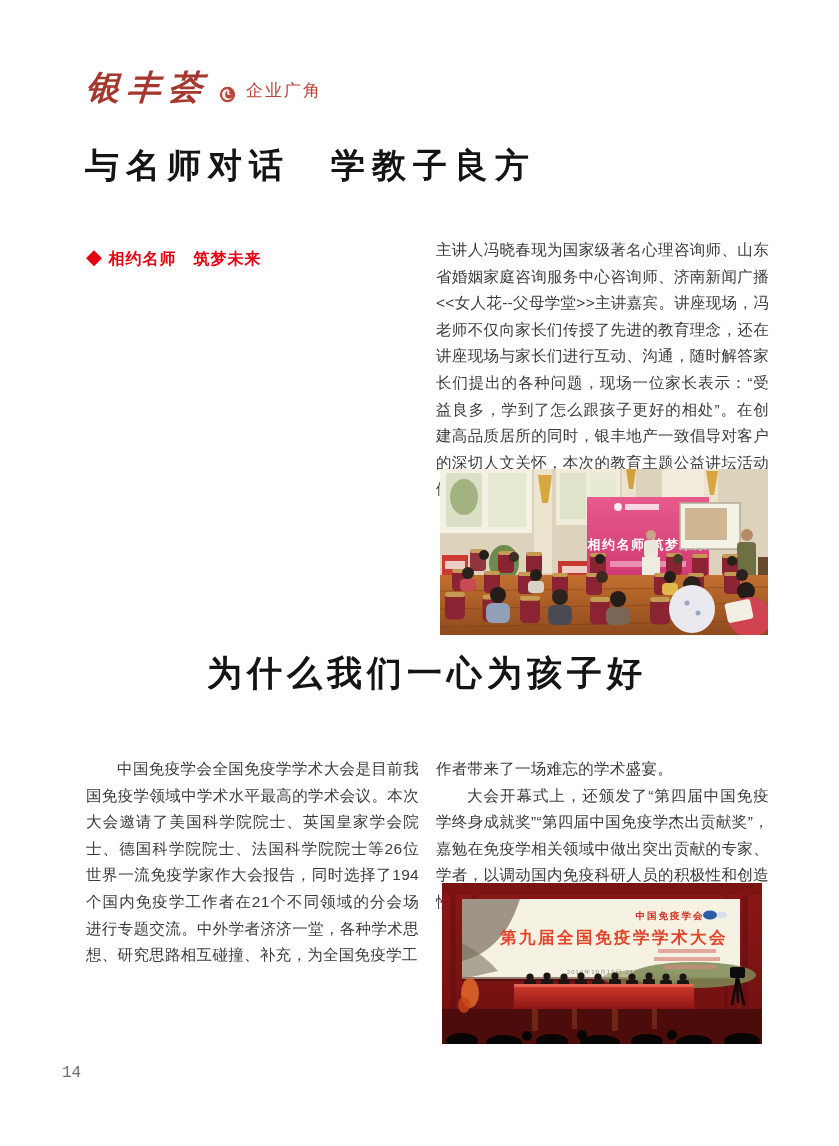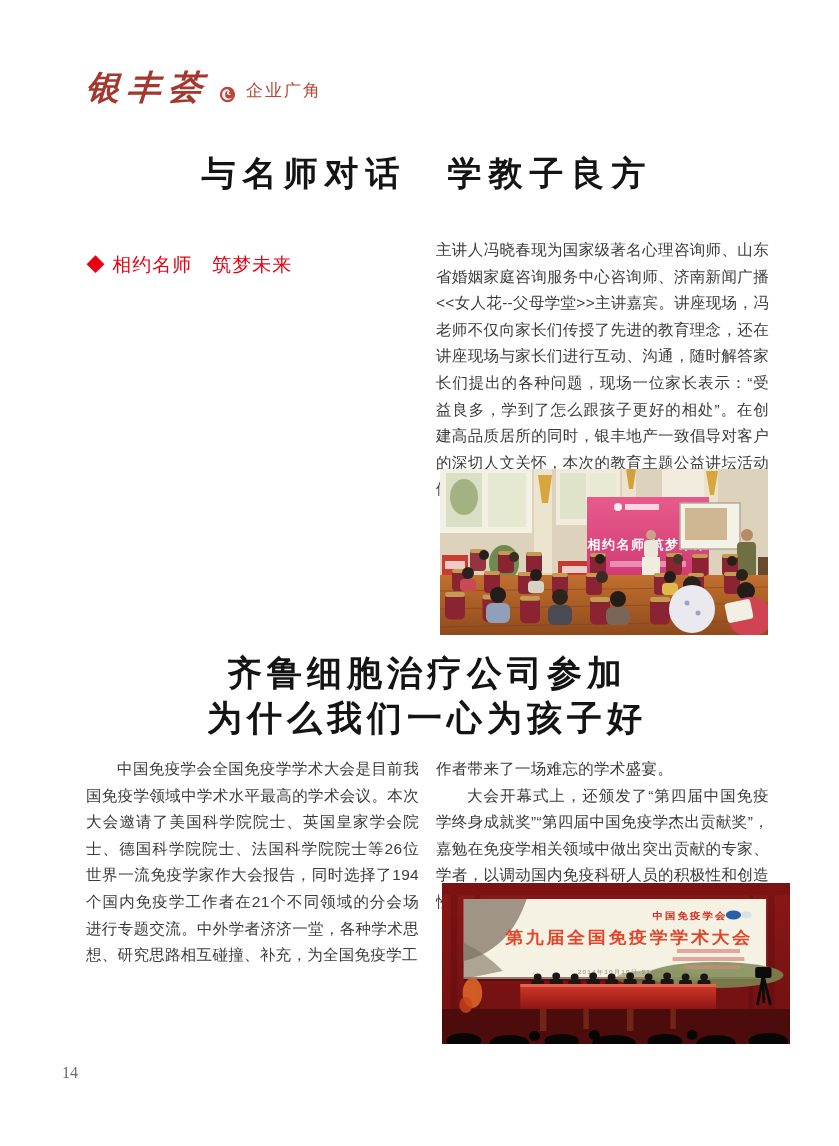--- a/index.html
+++ b/index.html
@@ -13,58 +13,58 @@
   .masthead{left:86px;top:68px;display:flex;align-items:flex-end;gap:10px;}
   .logo-script{
     font-family:"Liberation Serif",serif;font-style:italic;font-weight:bold;
     font-size:34px;color:#a5382e;letter-spacing:7px;line-height:40px;
     transform:skewX(-4deg);
   }
   .swirl{width:17px;height:17px;margin-bottom:5px;}
   .tagline{font-size:17px;font-weight:normal;color:#b8463a;letter-spacing:2px;margin-bottom:6px;}
 
   
-  .a1-header{left:85px;top:152px;width:684px;text-align:center;}
+  .a1-header{left:85px;top:144px;width:684px;text-align:left;}
   .a1-title{
     font-family:"Liberation Serif",serif;font-weight:bold;font-size:34px;
     color:#141414;letter-spacing:7px;line-height:44px;white-space:nowrap;
   }
   .a1-subtitle{font-size:17.5px;font-weight:bold;color:#262626;letter-spacing:0.5px;margin-top:9px;}
 
   
   .col{
     width:333px;font-size:15.5px;line-height:26.6px;color:#3b3b3b;
     text-align:justify;letter-spacing:0.3px;
   }
   .a1-left{left:86px;top:237px;}
   .a1-right{left:436px;top:237px;}
   .a2-left{left:86px;top:756px;}
   .a2-right{left:436px;top:756px;}
   .para{text-indent:2em;margin:0;}
   .para.cont{text-indent:0;}
   .sec-head{
-    color:#e60012;font-weight:normal;font-size:19px;letter-spacing:1px;
-    line-height:24px;margin:16px 0 3px;
+    color:#e60012;font-weight:bold;font-size:16px;letter-spacing:1px;
+    line-height:24px;margin:10px 0 3px;
   }
 
   
   .a2-header{left:85px;top:651px;width:684px;text-align:center;}
   .a2-title{
     font-family:"Liberation Serif",serif;font-weight:bold;font-size:35px;
     color:#141414;letter-spacing:5px;line-height:45px;
   }
 
   
   figure{margin:0;padding:0;}
   .photo1{left:440px;top:469px;width:328px;height:166px;}
-  .photo2{left:442px;top:883px;width:348px;height:161px;}
+  .photo2{left:442px;top:883px;width:320px;height:161px;}
   figure svg{display:block;width:100%;height:100%;}
 
   
-  .pagenum{left:62px;top:1064px;font-family:Liberation Serif, serif;font-size:16px;color:#6e6e6e;}
+  .pagenum{left:62px;top:1064px;font-family:Liberation Mono, monospace;font-size:16px;color:#6e6e6e;}
 </style>
 </head>
 <body>
 
 <div class="abs masthead">
   <span class="logo-script">银丰荟</span>
   <svg class="swirl" viewBox="0 0 20 20">
     <circle cx="10" cy="10" r="9" fill="#b8463a"></circle>
     <path d="M10 3.5 a6.5 6.5 0 1 0 6.5 6.5 a4.6 4.6 0 1 1 -4.6 -4.6 a2.6 2.6 0 1 0 2.6 2.6 a1.4 1.4 0 1 1 -1.4 -1.4 Z" fill="#ffffff" opacity="0.9"></path>
   </svg>
@@ -197,21 +197,20 @@
     <ellipse cx="252" cy="140" rx="23" ry="24" fill="#e9e9ef"></ellipse>
     <circle cx="247" cy="134" r="2.5" fill="#9aa4c4"></circle>
       <circle cx="258" cy="144" r="2.5" fill="#9aa4c4"></circle>
     <circle cx="306" cy="122" r="9" fill="#241c18"></circle>
     <ellipse cx="310" cy="148" rx="22" ry="20" fill="#cf4450"></ellipse>
     <rect x="286" y="132" width="26" height="20" rx="3" fill="#f2efe4" transform="rotate(-12 299 142)"></rect>
   </svg>
 </figure>
 
 <div class="abs a2-header">
-  <div class="a2-title">齐鲁细胞治疗公司参加</div>
   <div class="a2-title">为什么我们一心为孩子好</div>
 </div>
 
 <div class="abs col a2-left">
   <p class="para">中国免疫学会全国免疫学学术大会是目前我国免疫学领域中学术水平最高的学术会议。本次大会邀请了美国科学院院士、英国皇家学会院士、德国科学院院士、法国科学院院士等26位世界一流免疫学家作大会报告，同时选择了194个国内免疫学工作者在21个不同领域的分会场进行专题交流。中外学者济济一堂，各种学术思想、研究思路相互碰撞、补充，为全国免疫学工</p>
 </div>
 
 <div class="abs col a2-right">
   <p class="para cont">作者带来了一场难忘的学术盛宴。</p>
   <p class="para">大会开幕式上，还颁发了“第四届中国免疫学终身成就奖”“第四届中国免疫学杰出贡献奖”，嘉勉在免疫学相关领域中做出突出贡献的专家、学者，以调动国内免疫科研人员的积极性和创造性。</p>

